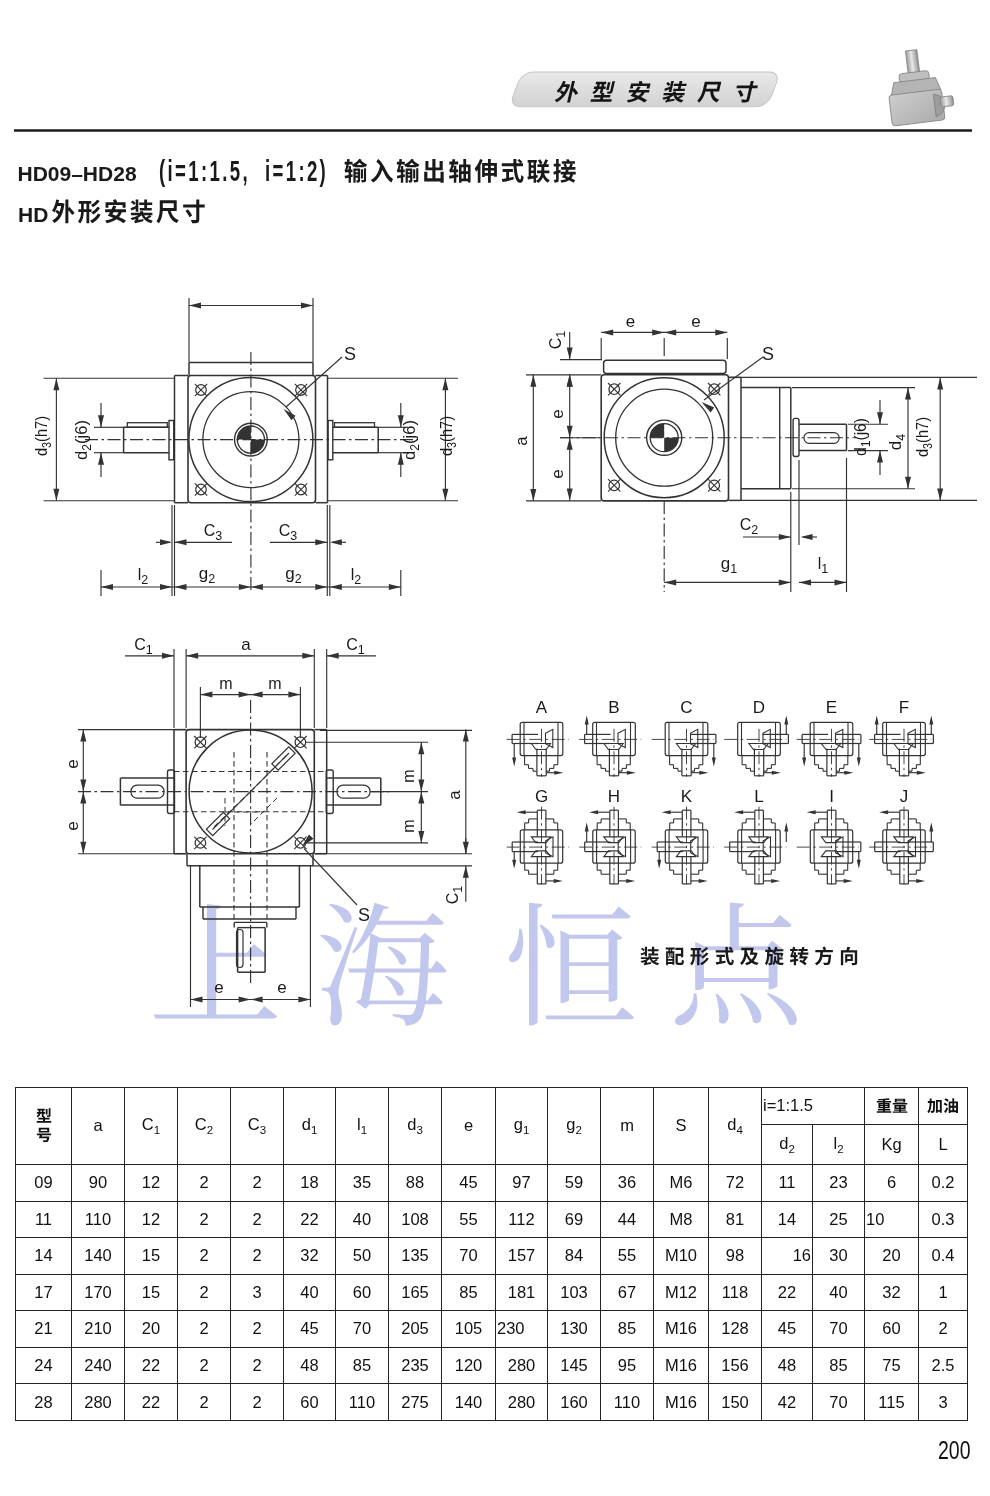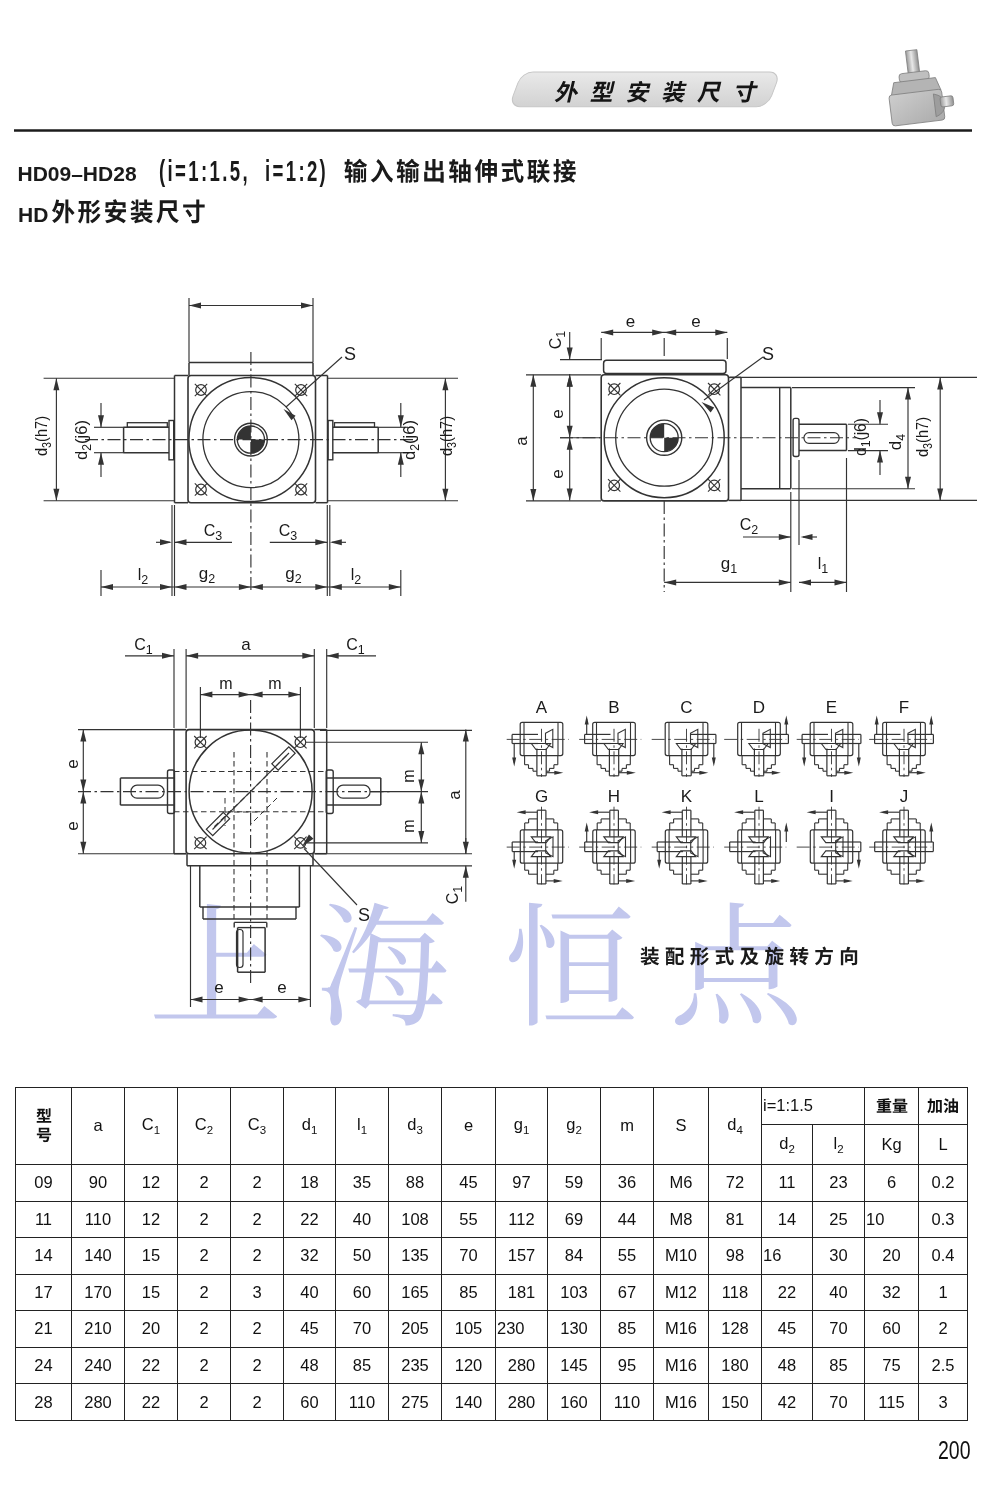--- a/index.html
+++ b/index.html
@@ -1711,21 +1711,21 @@
         <td style="border:1.6px solid #222;text-align:center">2</td>
         <td style="border:1.6px solid #222;text-align:center">32</td>
         <td style="border:1.6px solid #222;text-align:center">50</td>
         <td style="border:1.6px solid #222;text-align:center">135</td>
         <td style="border:1.6px solid #222;text-align:center">70</td>
         <td style="border:1.6px solid #222;text-align:center">157</td>
         <td style="border:1.6px solid #222;text-align:center">84</td>
         <td style="border:1.6px solid #222;text-align:center">55</td>
         <td style="border:1.6px solid #222;text-align:center">M10</td>
         <td style="border:1.6px solid #222;text-align:center">98</td>
-        <td style="border:1.6px solid #222;text-align:left">16</td>
+        <td style="border:1.6px solid #222;text-align:right">16</td>
         <td style="border:1.6px solid #222;text-align:center">30</td>
         <td style="border:1.6px solid #222;text-align:center">20</td>
         <td style="border:1.6px solid #222;text-align:center">0.4</td>
       </tr>
       <tr>
         <td style="border:1.6px solid #222;text-align:center">17</td>
         <td style="border:1.6px solid #222;text-align:center">170</td>
         <td style="border:1.6px solid #222;text-align:center">15</td>
         <td style="border:1.6px solid #222;text-align:center">2</td>
         <td style="border:1.6px solid #222;text-align:center">3</td>
@@ -1770,21 +1770,21 @@
         <td style="border:1.6px solid #222;text-align:center">2</td>
         <td style="border:1.6px solid #222;text-align:center">2</td>
         <td style="border:1.6px solid #222;text-align:center">48</td>
         <td style="border:1.6px solid #222;text-align:center">85</td>
         <td style="border:1.6px solid #222;text-align:center">235</td>
         <td style="border:1.6px solid #222;text-align:center">120</td>
         <td style="border:1.6px solid #222;text-align:center">280</td>
         <td style="border:1.6px solid #222;text-align:center">145</td>
         <td style="border:1.6px solid #222;text-align:center">95</td>
         <td style="border:1.6px solid #222;text-align:center">M16</td>
-        <td style="border:1.6px solid #222;text-align:center">180</td>
+        <td style="border:1.6px solid #222;text-align:center">156</td>
         <td style="border:1.6px solid #222;text-align:center">48</td>
         <td style="border:1.6px solid #222;text-align:center">85</td>
         <td style="border:1.6px solid #222;text-align:center">75</td>
         <td style="border:1.6px solid #222;text-align:center">2.5</td>
       </tr>
       <tr>
         <td style="border:1.6px solid #222;text-align:center">28</td>
         <td style="border:1.6px solid #222;text-align:center">280</td>
         <td style="border:1.6px solid #222;text-align:center">22</td>
         <td style="border:1.6px solid #222;text-align:center">2</td>

